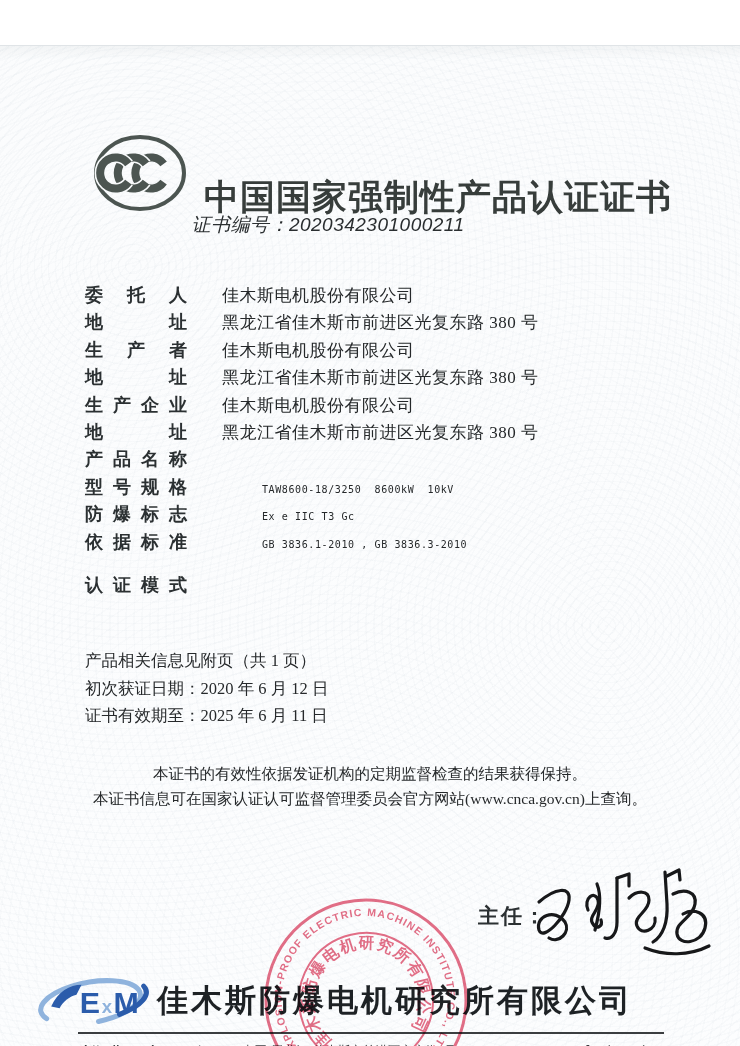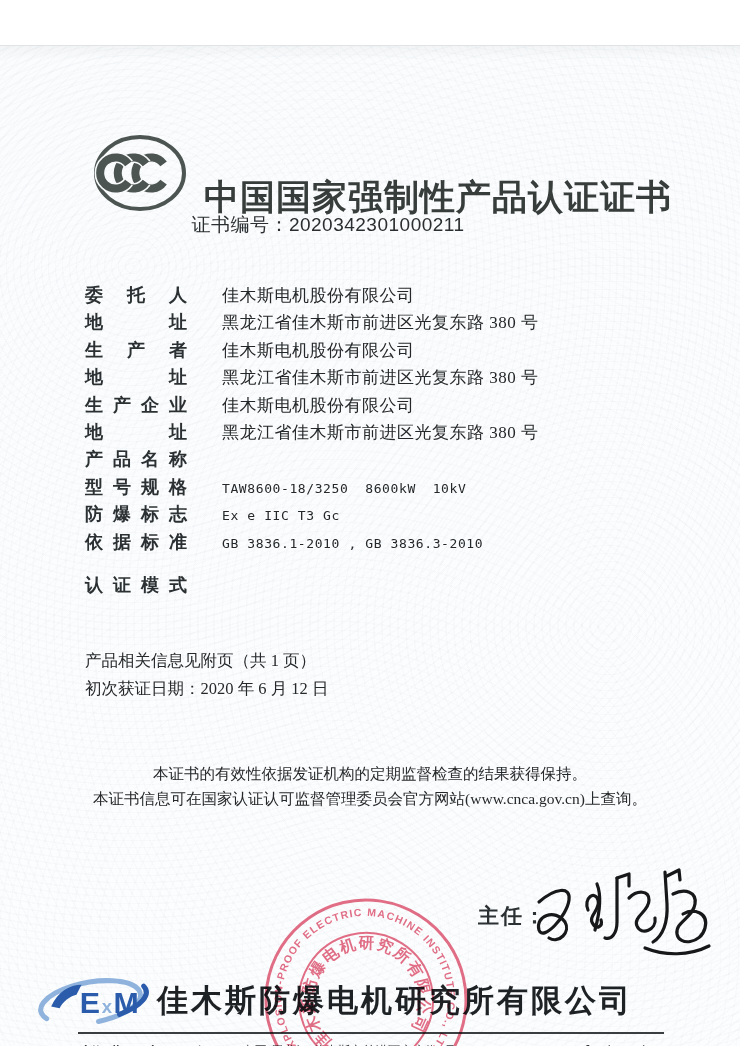--- a/index.html
+++ b/index.html
@@ -22,36 +22,37 @@
 
   
   #ccc-logo { left:92px; top:86px; width:96px; height:82px; }
   #cert-title {
     left:204px; top:96px; width:470px;
     font-size:35px; font-weight:bold; color:#373d3b; letter-spacing:1px;
     text-align:left; white-space:nowrap;margin-top:32px;
   }
   #cert-no-line {
     left:0; top:166px; width:656px; text-align:center;
-    font-size:19px; color:#2a2e30; letter-spacing:0.5px;
+    font-size:19px; color:#2a2e30; letter-spacing:0.5px;font-style:italic;
   }
   #cert-no-line .num { font-family:"Liberation Sans", sans-serif; font-size:19px; }
 
   
   #fields { left:85px; top:237px; width:590px; }
   .field-row { display:flex; align-items:baseline; height:27.4px; }
   .field-row.gap-top { margin-top:16px; }
   .field-label {
     width:102px; flex-shrink:0; display:flex; justify-content:space-between;
     font-size:18px; font-weight:600; color:#2b3032; margin-right:35px;
   }
   .field-value { font-size:17px; color:#25282a; white-space:pre; letter-spacing:0.5px; }
   .field-value.latin {
-    font-family:"DejaVu Sans Mono", monospace; font-size:13px; letter-spacing:0.6px;
+    font-family:"DejaVu Sans Mono", monospace; font-size:10px; letter-spacing:0.6px;
     font-weight:500;
+    margin-left:40px;
   }
 
   
   #statement { left:84px; top:547px; width:582px; font-size:16.5px; color:#26292b; line-height:25px; }
   #statement .l1 { text-indent:1.8em; white-space:nowrap; }
   #statement .l2 { white-space:nowrap; }
 
   
   #info-lines { left:85px; top:604px; font-size:16.5px; color:#26292b; }
   #info-lines div { height:27.6px; }
@@ -202,20 +203,21 @@
             <span>模</span>
             <span>式</span>
           </span>
       </div>
     </div>
 
 
     <div id="info-lines" class="abs">
       <div>产品相关信息见附页（共 1 页）</div>
       <div>初次获证日期：2020 年 6 月 12 日</div>
+      <div>证书有效期至：2025 年 6 月 11 日</div>
     </div>
 
     <div id="notes" class="abs">
       <div>本证书的有效性依据发证机构的定期监督检查的结果获得保持。</div>
       <div>本证书信息可在国家认证认可监督管理委员会官方网站(www.cnca.gov.cn)上查询。</div>
     </div>
 
     <div id="director" class="abs">主任：</div>
     <svg id="signature" class="abs" viewBox="0 0 195 115" aria-hidden="true">
       <g fill="none" stroke="#17181a" stroke-width="3.2" stroke-linecap="round" stroke-linejoin="round">

